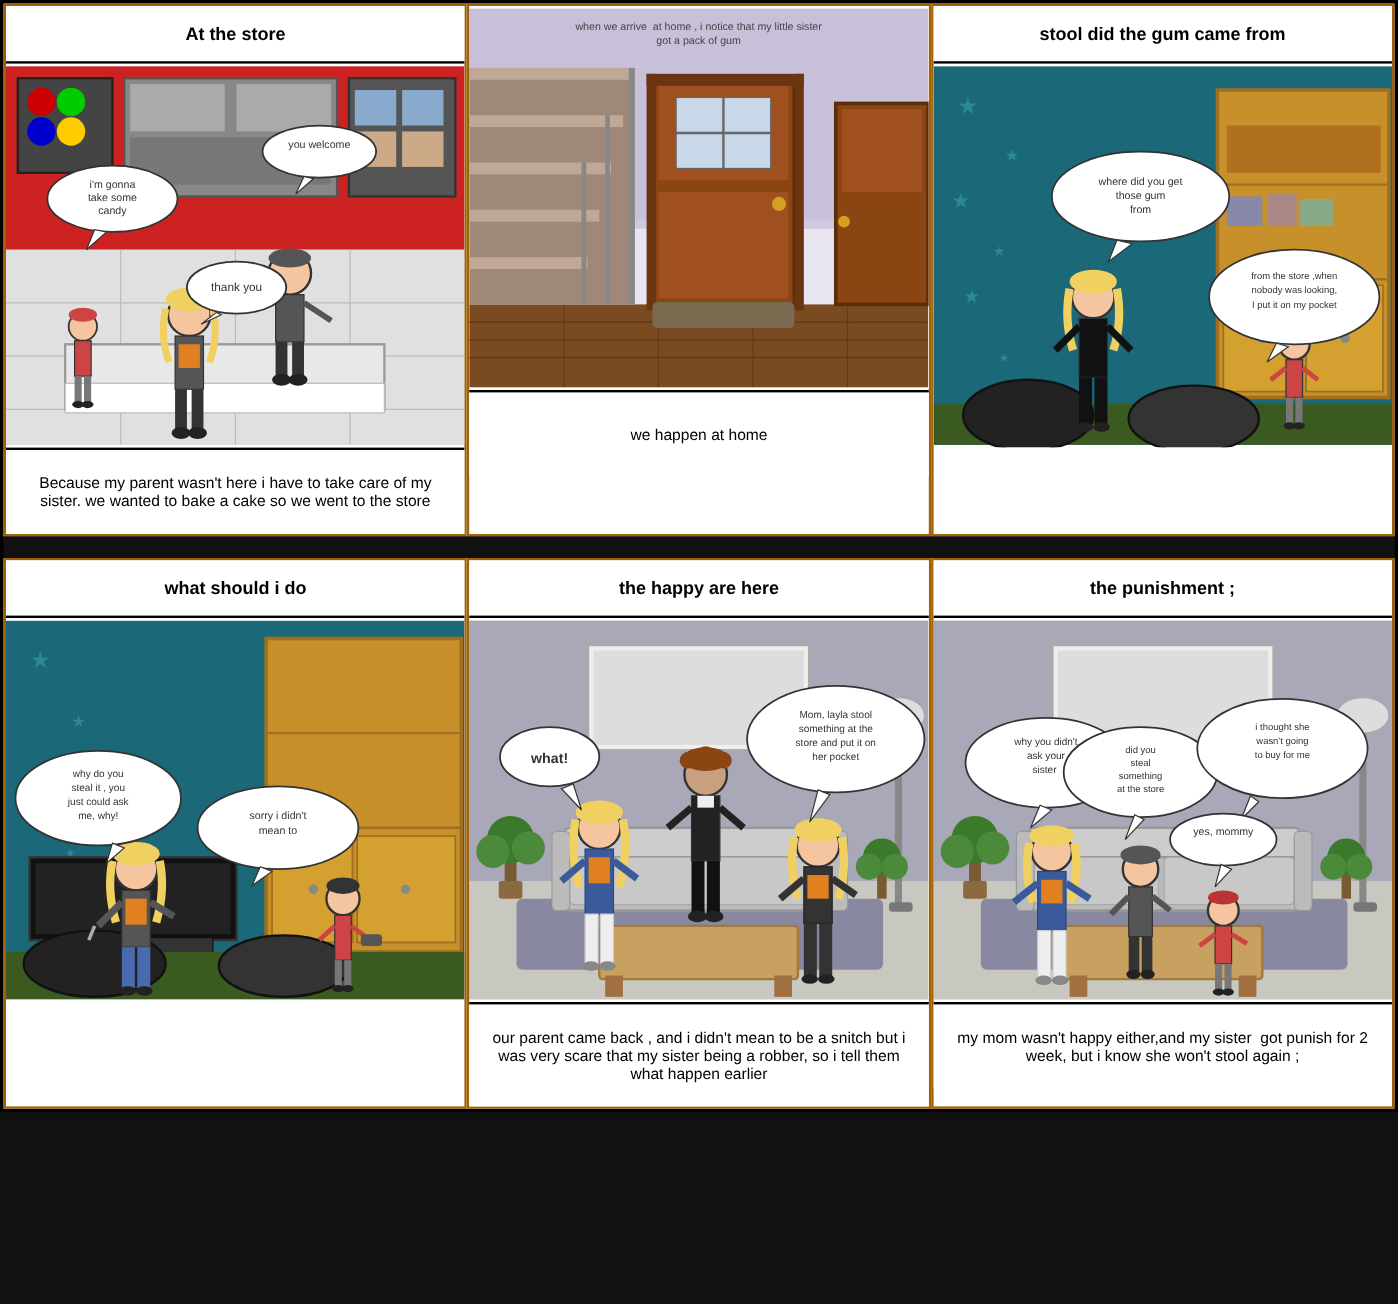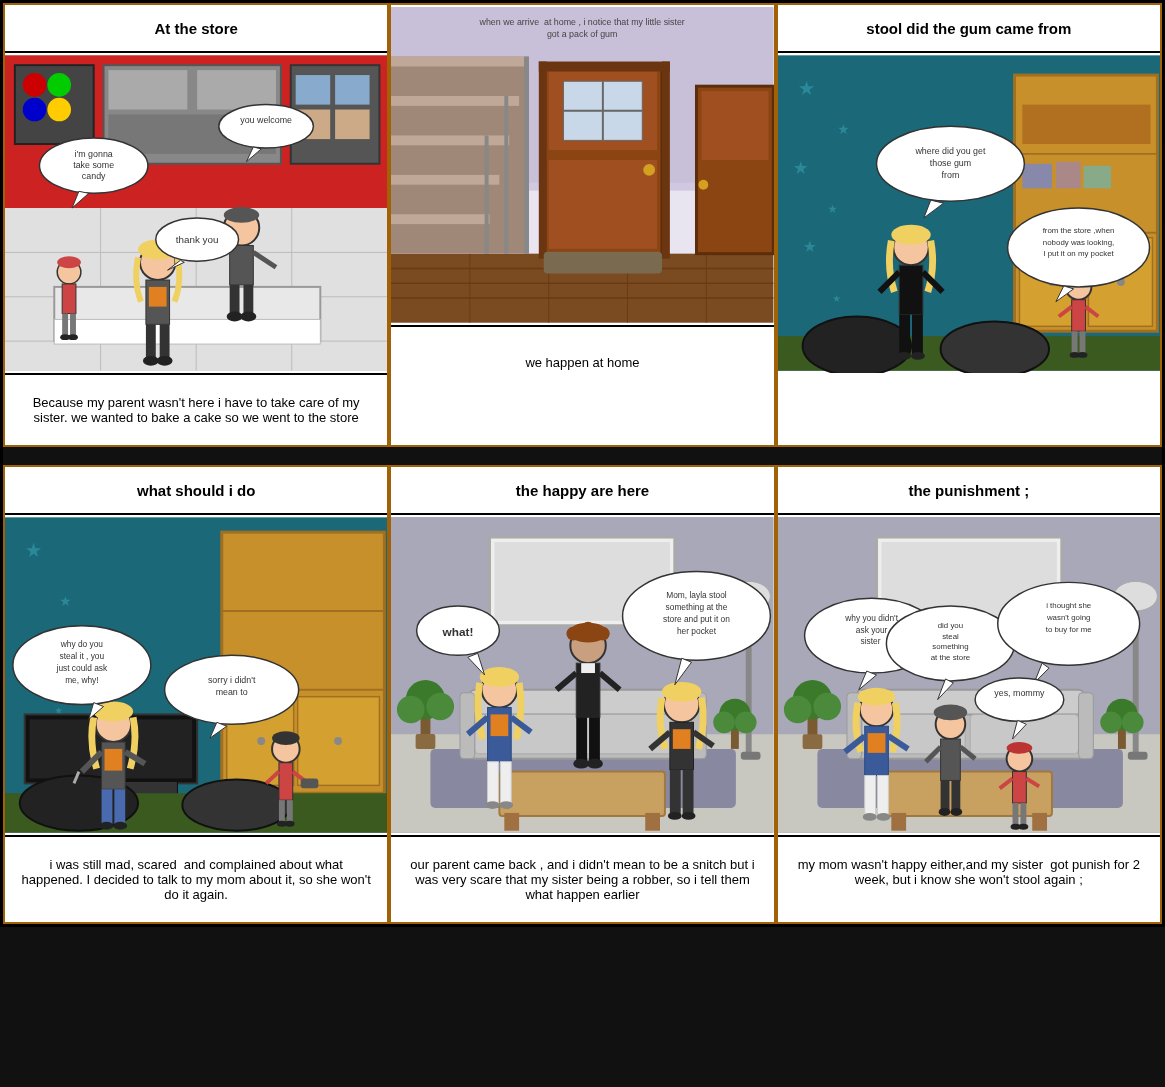--- a/index.html
+++ b/index.html
@@ -381,21 +381,20 @@
         <text x="78" y="144" text-anchor="middle" font-size="8.5" fill="#333">steal it , you</text>
         <text x="78" y="156" text-anchor="middle" font-size="8.5" fill="#333">just could ask</text>
         <text x="78" y="168" text-anchor="middle" font-size="8.5" fill="#333">me, why!</text>
 
         <ellipse cx="230" cy="175" rx="68" ry="35" fill="white" stroke="#333" stroke-width="1.5"></ellipse>
         <polygon points="215,208 208,224 225,212" fill="white" stroke="#333" stroke-width="1"></polygon>
         <text x="230" y="168" text-anchor="middle" font-size="9" fill="#333">sorry i didn't</text>
         <text x="230" y="180" text-anchor="middle" font-size="9" fill="#333">mean to</text>
       </svg>
     </div>
-    <div class="cell-caption">i was still mad, scared&nbsp; and complained about what happened. I decided to talk to my mom about it, so she won't do it again.</div>
   </div>
 
   <div class="comic-cell">
     <div class="cell-title">the happy are here</div>
     <div class="cell-image">
       <svg class="scene-svg" viewBox="0 0 388 320" xmlns="http://www.w3.org/2000/svg">
 
         <rect width="388" height="320" fill="#909090"></rect>
 
         <rect x="0" y="0" width="388" height="220" fill="#a8a8b8"></rect>

